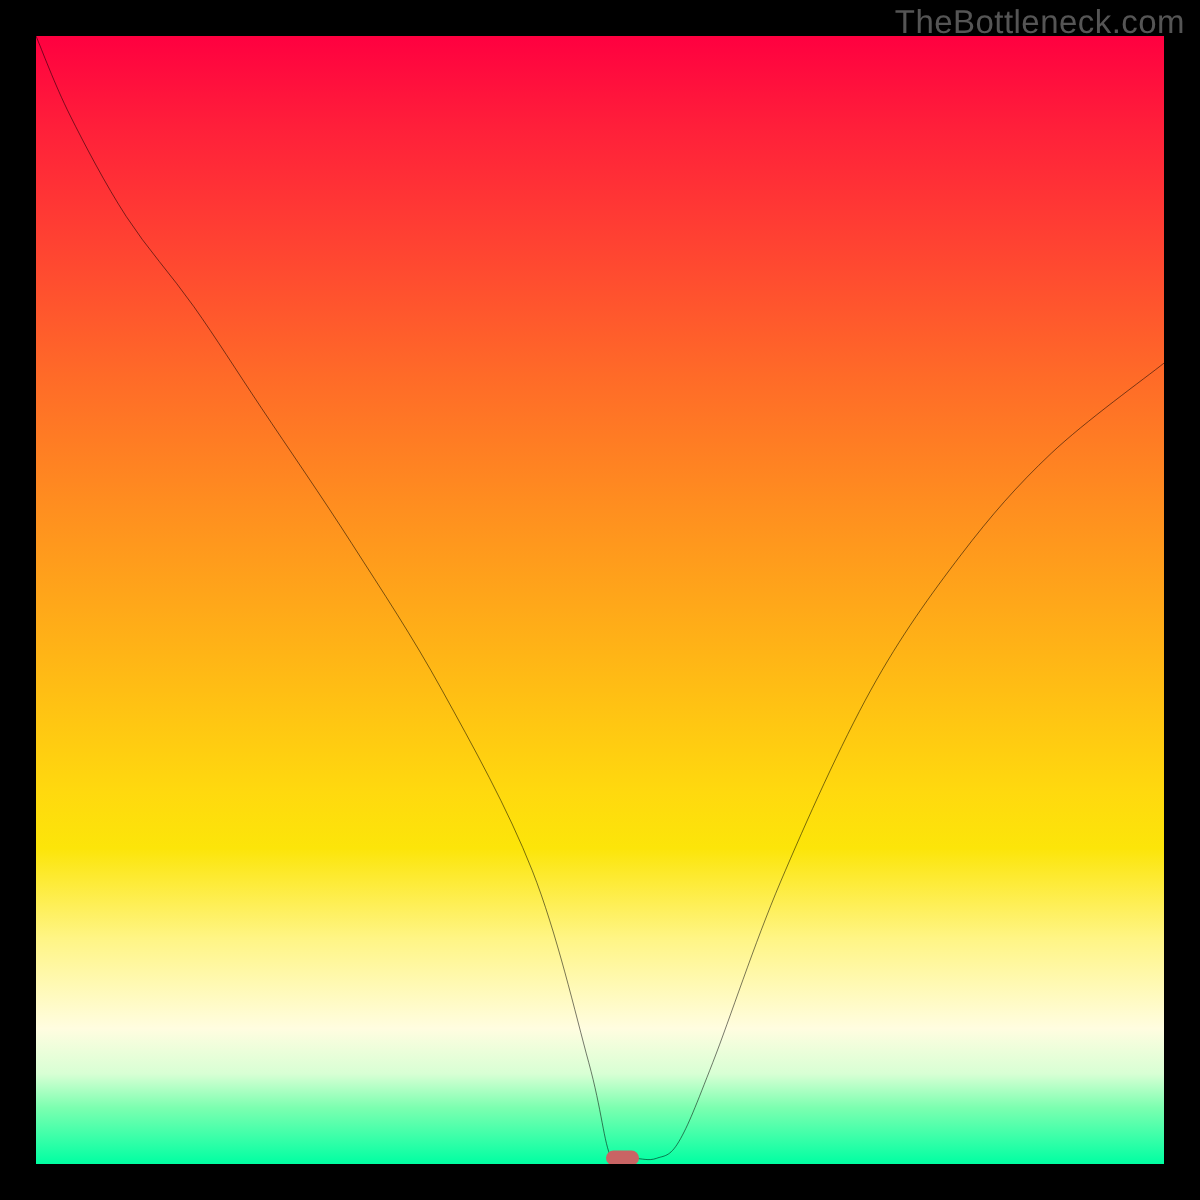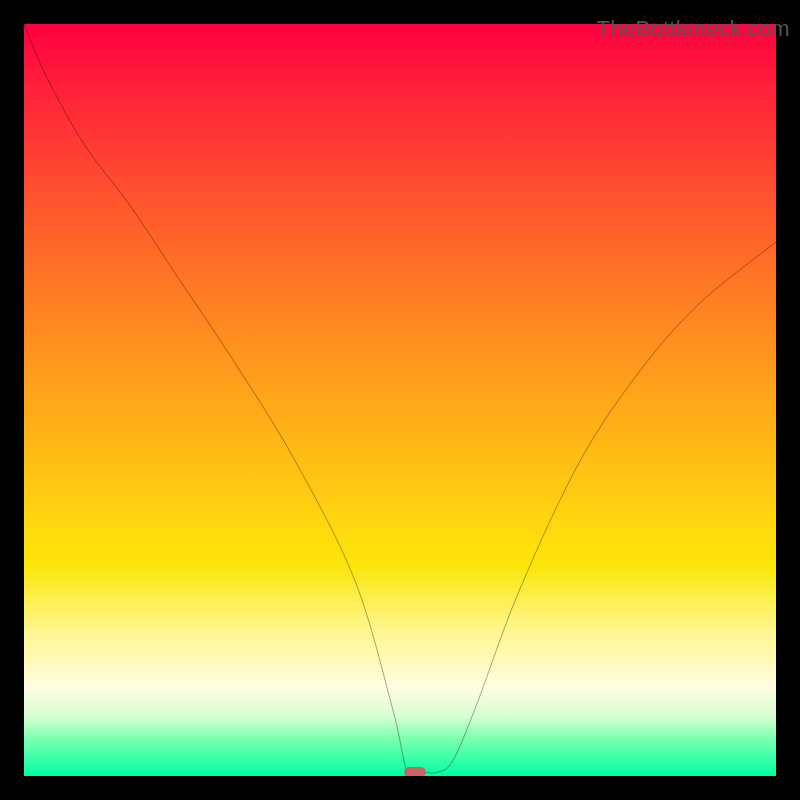--- a/index.html
+++ b/index.html
@@ -12,21 +12,21 @@
     font-family: Arial, Helvetica, sans-serif;
   }
   .frame {
     position: relative;
     width: 800px;
     height: 800px;
     background: #000;
   }
   .watermark {
     position: absolute;
-    top: 16px;
+    top: 2px;
     right: 10px;
     color: #555;
     font-size: 22px;
     font-weight: 500;
     letter-spacing: 0.3px;
     z-index: 5;
   }
   .plot {
     position: absolute;
     left: 24px;

